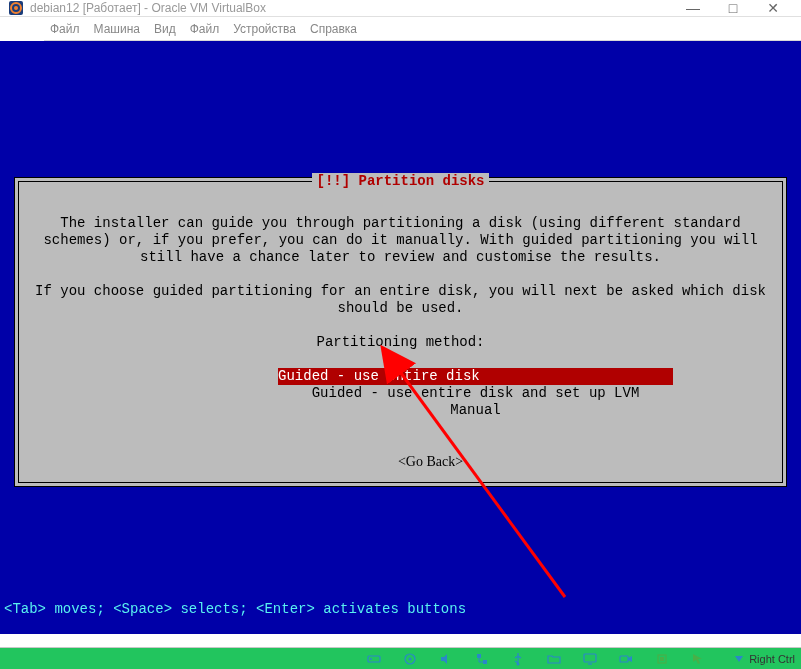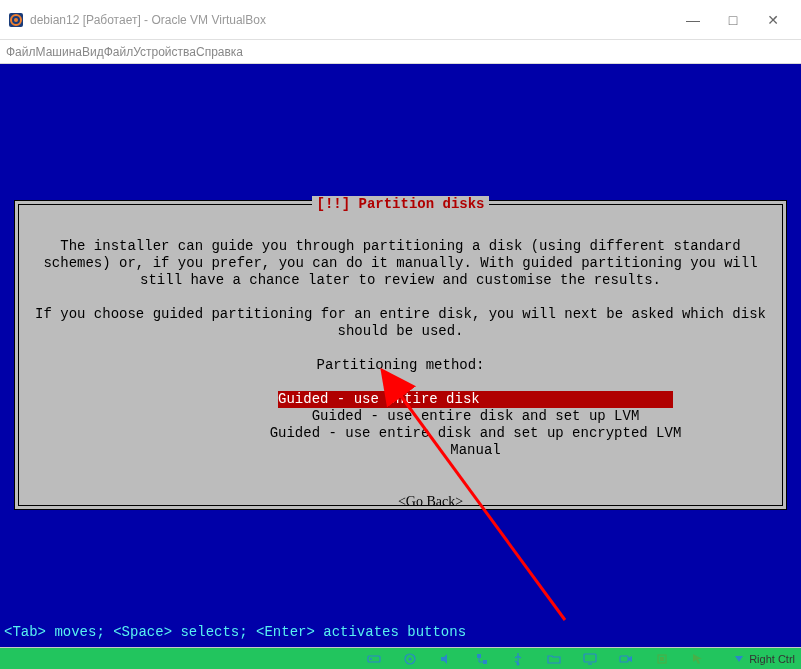--- a/index.html
+++ b/index.html
@@ -8,21 +8,21 @@
     width: 801px;
     height: 669px;
     font-family: Arial, sans-serif;
     font-size: 12px;
     background: #fff;
     position: relative;
     overflow: hidden;
   }
   
   .titlebar {
-    height: 40px;
+    height: 17px;
     background: #fff;
     border-bottom: 1px solid #e0e0e0;
     display: flex;
     align-items: center;
     padding: 0 8px;
     color: #999;
     font-size: 12px;
   }
   .titlebar .app-icon {
     width: 16px; height: 16px;
@@ -42,20 +42,22 @@
   
   .menubar {
     height: 24px;
     background: #fff;
     border-bottom: 1px solid #d8d8d8;
     display: flex;
     align-items: center;
     padding: 0 6px;
     color: #888;
     font-size: 12px;
+    gap: 14px;
+    margin-left: 44px;
   }
   .menubar span { cursor: default; }
 
   
   .vm-area {
     position: relative;
     width: 100%;
     height: 593px;
     background: #0000a8;
     overflow: hidden;
@@ -193,21 +195,21 @@
       <div class="dlg-body mono">
 <span>The installer can guide you through partitioning a disk (using different standard
 schemes) or, if you prefer, you can do it manually. With guided partitioning you will
 still have a chance later to review and customise the results.</span>
 
 <span>If you choose guided partitioning for an entire disk, you will next be asked which disk
 should be used.</span>
 
 <span>Partitioning method:</span>
 
-<div class="options-block"><span class="opt-line"><span class="opt-selected">Guided - use entire disk                       </span></span><span class="opt-line">Guided - use entire disk and set up LVM</span><span class="opt-line">Guided - use entire disk and set up encrypted LVM</span><span class="opt-line">Manual</span></div>
+<div class="options-block"><span class="opt-line"><span class="opt-selected">Guided - use entire disk                       </span></span><span class="opt-line">Guided - use entire disk and set up LVM</span><span class="opt-line">Manual</span></div>
 
 <span class="goback">&lt;Go Back&gt;</span>
       </div>
     </div>
   </div>
 
   <svg class="arrow-svg" style="left:0;top:0" width="801" height="593">
     <defs>
       <marker id="ah" markerWidth="12" markerHeight="12" refX="2" refY="6" orient="auto">
         <path d="M0,0 L12,6 L0,12 z" fill="#ff0000"></path>

